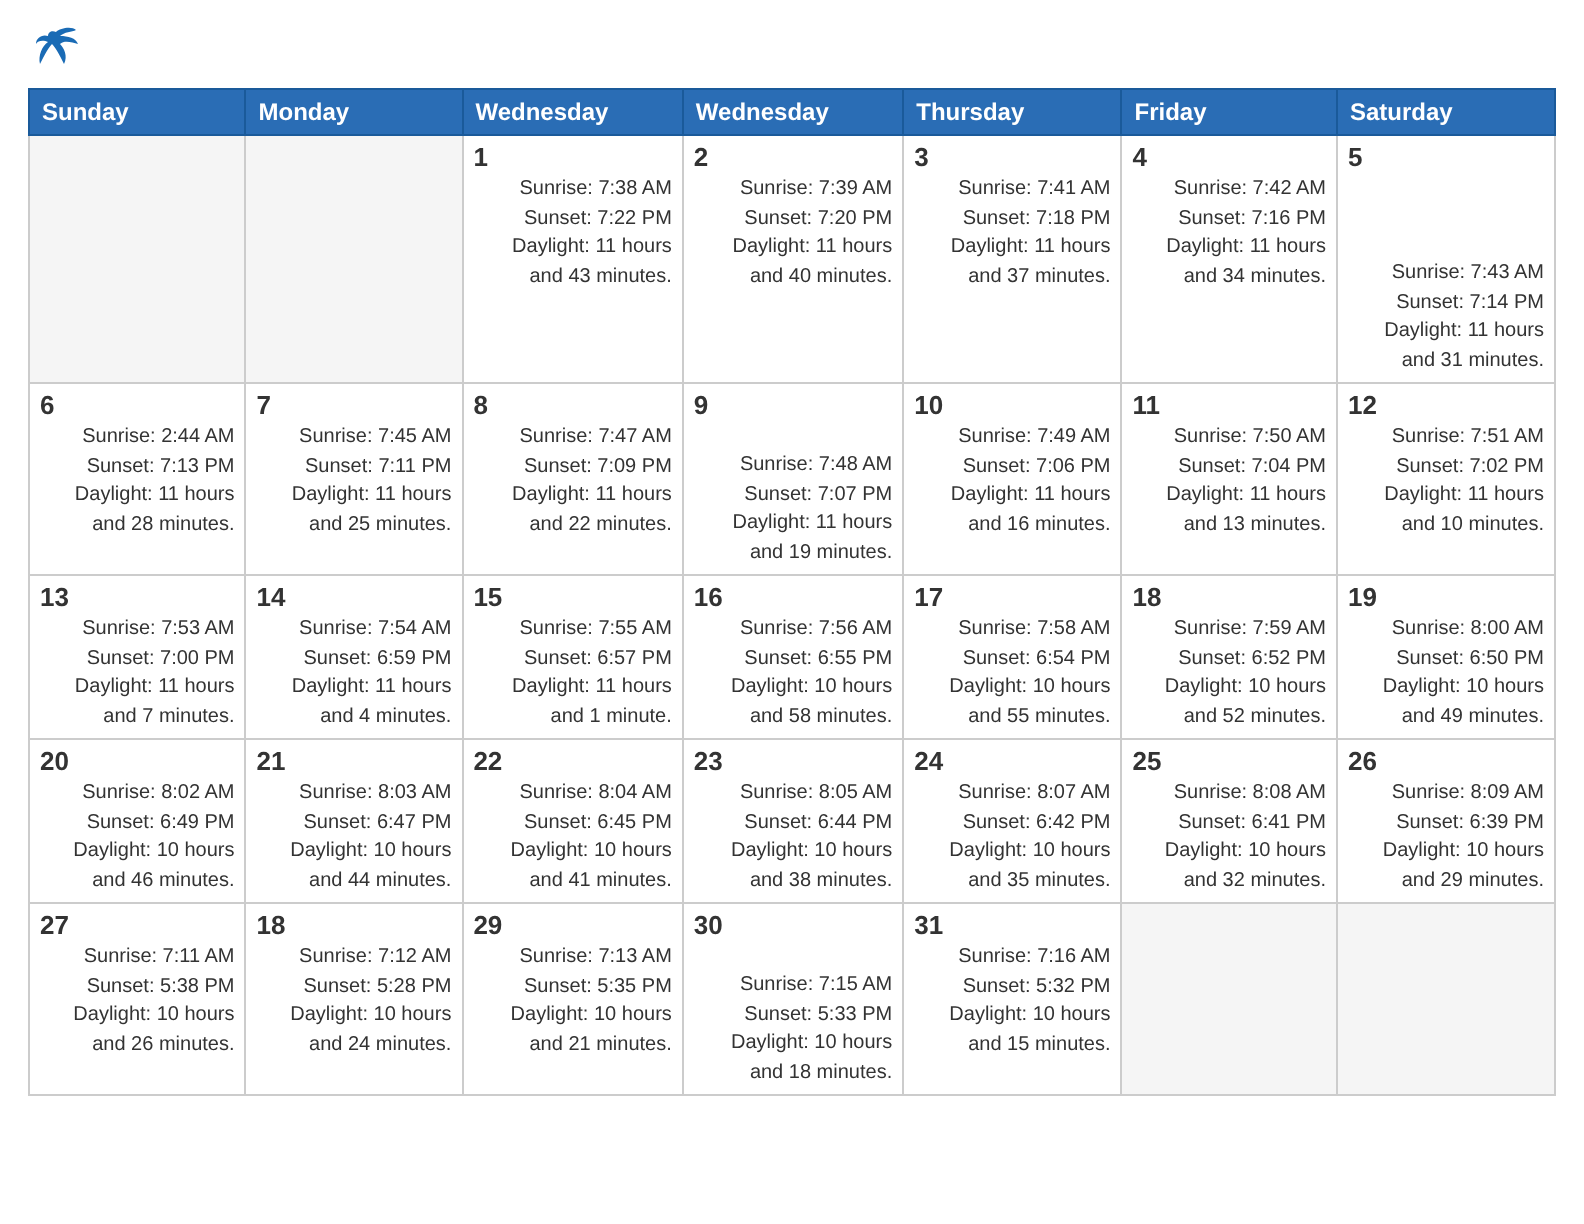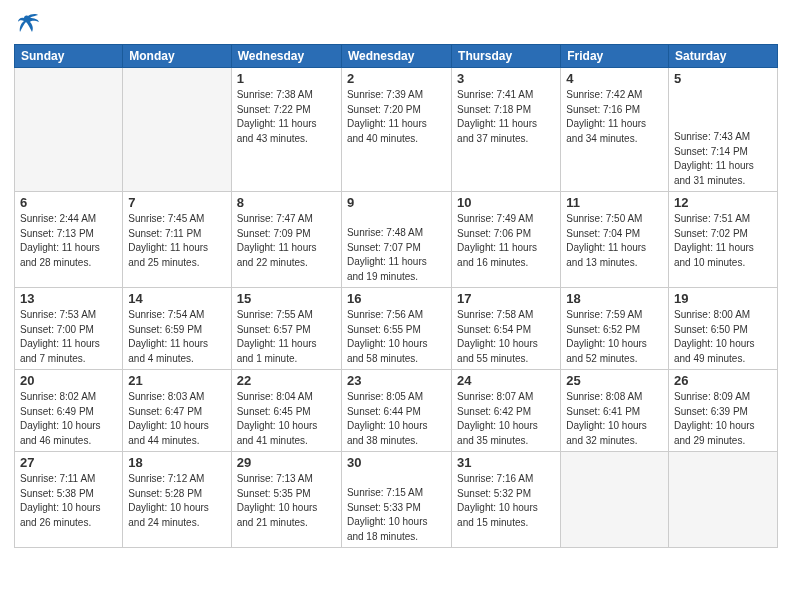--- a/index.html
+++ b/index.html
@@ -79,20 +79,21 @@
     .day-num {
       font-size: 13px;
       font-weight: bold;
       display: block;
       margin-bottom: 2px;
     }
     .day-info {
       font-size: 10px;
       line-height: 1.45;
       color: #333;
+      text-align: right;
     }
   </style>
 </head>
 <body>
 
 <div class="container">
   <div class="header">
     <div class="logo">
       <svg class="logo-bird" viewBox="0 0 28 28" xmlns="http://www.w3.org/2000/svg">
         <path d="M14 6 C16 4, 22 3, 24 5 C22 6, 18 6, 16 8 C20 8, 24 9, 25 12 C22 11, 18 10, 16 12 C18 14, 20 18, 18 22 C16 18, 14 14, 12 12 C10 14, 8 18, 6 22 C5 18, 7 13, 10 11 C8 10, 5 10, 4 12 C4 9, 7 7, 10 8 C10 6, 12 5, 14 6Z" fill="#1a6bb5"></path>

